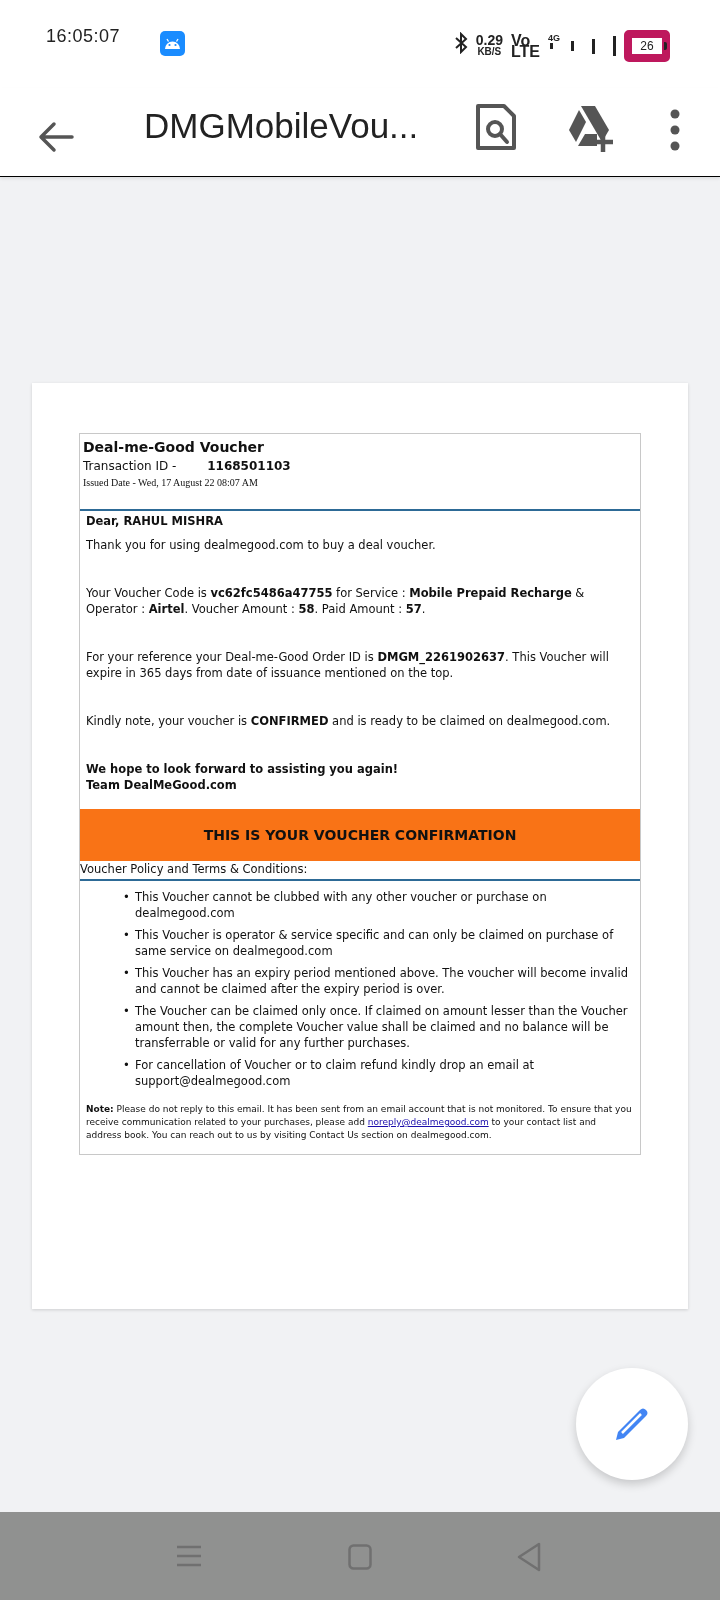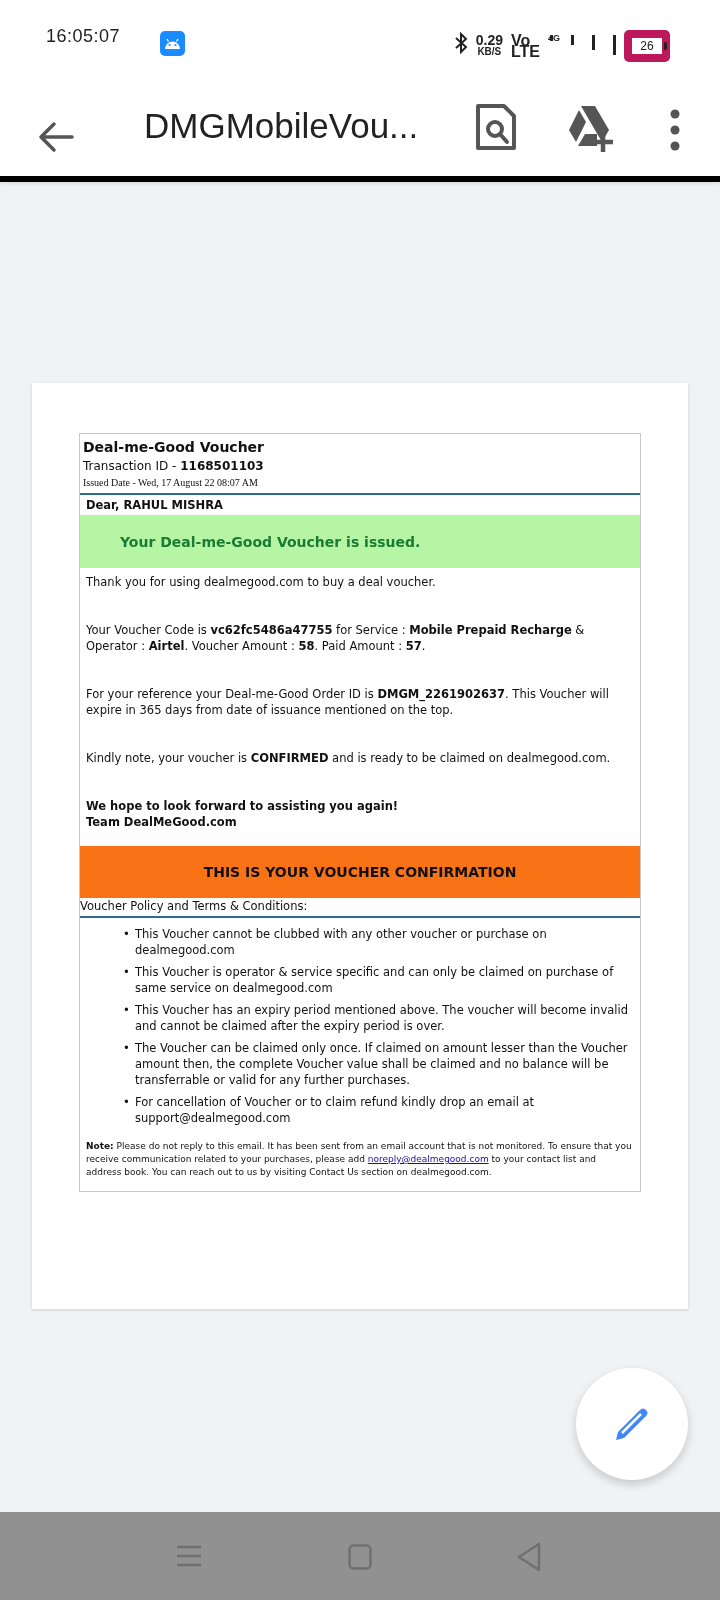--- a/index.html
+++ b/index.html
@@ -7,40 +7,40 @@
   .statusbar { position:absolute; top:0; left:0; width:720px; height:88px; background:#fff; }
   .sb-time { position:absolute; left:46px; top:26px; font-family:"Liberation Sans", sans-serif; font-size:18px; color:#222; letter-spacing:0.5px; }
   .sb-android { position:absolute; left:160px; top:31px; width:25px; height:25px; border-radius:5px; background:#1a8cff; }
   .sb-android svg { position:absolute; left:3px; top:5px; }
   .sb-right { position:absolute; right:50px; top:30px; display:flex; align-items:center; gap:8px; color:#222; font-family:"Liberation Sans", sans-serif; }
   .sb-bt { font-size:22px; }
   .sb-speed { display:flex; flex-direction:column; align-items:center; line-height:11px; }
   .sb-speed .v { font-size:14px; font-weight:bold; }
   .sb-speed .u { font-size:10px; font-weight:bold; }
   .sb-volte { display:flex; flex-direction:column; line-height:11px; font-size:16px; font-weight:bold; }
-  .sb-signal { display:flex; align-items:flex-start; gap:18px; height:22px; position:relative; }
+  .sb-signal { display:flex; align-items:center; gap:18px; height:22px; position:relative; }
   .sb-signal .lbl { position:absolute; left:0; top:-2px; font-size:9px; font-weight:bold; }
   .sb-signal .bar { width:3px; background:#222; }
   .sb-battery { width:30px; height:16px; border:8px solid #be185d; border-radius:5px; font-size:12px; text-align:center; line-height:16px; position:relative; }
   .sb-battery:after { content:""; position:absolute; right:-5px; top:4px; width:3px; height:8px; background:#222; border-radius:0 2px 2px 0; }
 
-  .appbar { position:absolute; top:88px; left:0; width:720px; height:88px; background:#fff; box-shadow:0 2px 3px rgba(0,0,0,0.08); border-bottom:6px solid #000000; }
+  .appbar { position:absolute; top:88px; left:0; width:720px; height:88px; background:#fff; box-shadow:0 2px 3px rgba(0,0,0,0.08); border-bottom:1px solid #000000; }
   .back-btn { position:absolute; left:34px; top:20px; width:48px; height:48px; }
   .title { position:absolute; left:144px; top:18px; font-family:"Liberation Sans", sans-serif; font-size:35px; color:#222; }
   .find-btn { position:absolute; left:474px; top:14px; width:48px; height:52px; }
   .drive-btn { position:absolute; left:565px; top:14px; width:52px; height:52px; }
   .more-btn { position:absolute; left:660px; top:14px; width:30px; height:52px; }
 
   .page { position:absolute; left:32px; top:383px; width:656px; height:926px; background:#fff; box-shadow:0 1px 3px rgba(0,0,0,0.15); }
   .email { position:absolute; left:47px; top:50px; width:560px; border:1px solid #c8c8c8; font-family:"DejaVu Sans", sans-serif; color:#111; }
   .hdr { padding:3px 3px 0 3px; }
   .hdr-title { font-size:14px; font-weight:bold; line-height:20px; }
   .hdr-tx { font-size:12px; line-height:18px; }
-  .hdr-tx b { font-weight:bold; }
-  .hdr-date { font-family:"Liberation Serif", serif; font-size:10px; line-height:16px; padding-bottom:2px; }
+  .hdr-tx b { font-weight:bold;margin-left:27px; }
+  .hdr-date { font-family:"Liberation Serif", serif; font-size:10px; line-height:16px; padding-bottom:18px; }
   .hr-blue { height:2px; background:#2d6a96; }
   .dear { font-size:11.5px; font-weight:bold; padding:2px 6px; line-height:16px; }
   .issued { background:#b6f5a4; height:53px; display:flex; align-items:center; padding-left:40px; font-size:14px; font-weight:bold; color:#1b7a34; }
   .para { font-size:11.5px; line-height:16px; padding:0 6px; margin-top:16px; }
   .para b { font-weight:bold; }
   .para.first { margin-top:6px; }
   .team { font-size:11.5px; font-weight:bold; line-height:16px; padding:0 6px; margin-top:32px; }
   .confirm { background:#f97316; height:52px; margin-top:16px; display:flex; align-items:center; justify-content:center; font-size:14px; font-weight:bold; color:#111; }
   .policy-h { font-size:11.5px; font-weight:normal; line-height:16px; padding-bottom:2px; border-bottom:2px solid #2d6a96; }
   ul.policy { margin:8px 0 0 0; padding-left:55px; list-style:none; }
@@ -130,21 +130,20 @@
 
 <div class="page">
   <div class="email">
     <div class="hdr">
       <div class="hdr-title">Deal-me-Good Voucher</div>
       <div class="hdr-tx"><span>Transaction ID - </span><b>1168501103</b></div>
       <div class="hdr-date">Issued Date - Wed, 17 August 22 08:07 AM</div>
     </div>
     <div class="hr-blue"></div>
     <div class="dear">Dear, RAHUL MISHRA</div>
-    <div class="issued">Your Deal-me-Good Voucher is issued.</div>
 
     <div class="para first">Thank you for using dealmegood.com to buy a deal voucher.</div>
 
     <div class="para" style="margin-top:32px"><span>Your Voucher Code is </span><b>vc62fc5486a47755</b><span> for Service : </span><b>Mobile Prepaid Recharge</b><span> &amp; Operator : </span><b>Airtel</b><span>. Voucher Amount : </span><b>58</b><span>. Paid Amount : </span><b>57</b><span>.</span></div>
 
     <div class="para" style="margin-top:32px"><span>For your reference your Deal-me-Good Order ID is </span><b>DMGM_2261902637</b><span>. This Voucher will expire in 365 days from date of issuance mentioned on the top.</span></div>
 
     <div class="para" style="margin-top:32px"><span>Kindly note, your voucher is </span><b>CONFIRMED</b><span> and is ready to be claimed on dealmegood.com.</span></div>
 
     <div class="team">

